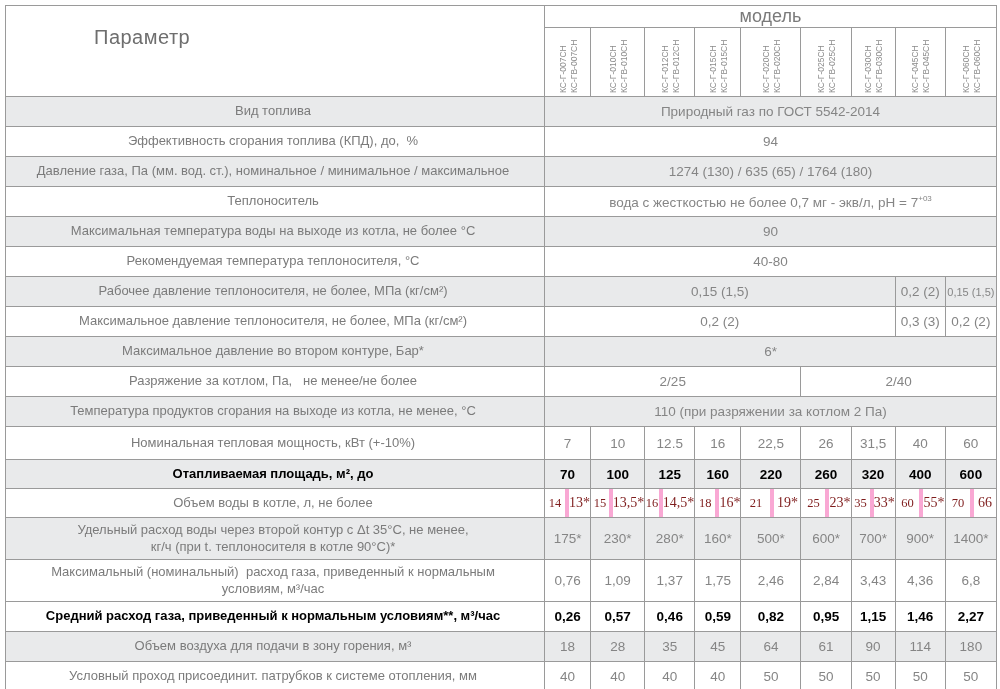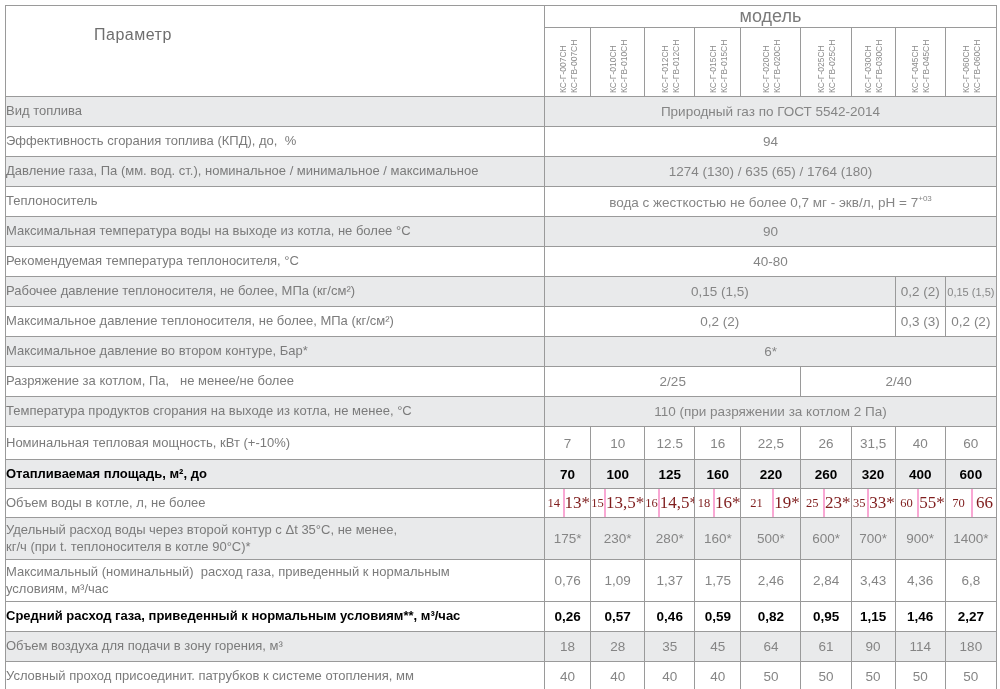--- a/index.html
+++ b/index.html
@@ -7,42 +7,42 @@
         font-family:"Liberation Sans", sans-serif;}
   table.spec{border-collapse:collapse;table-layout:fixed;width:992px;margin:5px 0 0 5px;
              border:1px solid #878787;border-bottom:2px solid #6f6f6f;}
   td{border:1px solid #9a9a9a;overflow:hidden;vertical-align:middle;padding:0;}
   
   col.cp{width:538px;}
   col.c1{width:46px;}col.c2{width:54px;}col.c3{width:50px;}col.c4{width:46px;}
   col.c5{width:60px;}col.c6{width:50px;}col.c7{width:44px;}col.c8{width:50px;}col.c9{width:51px;}
   
   .param-head{vertical-align:top;background:#fff;}
-  .param-head span{display:block;padding:20px 0 0 88px;font-size:16px;color:#6e6e6e;letter-spacing:.5px;}
+  .param-head span{display:block;padding:20px 0 0 88px;font-size:20px;color:#6e6e6e;letter-spacing:.5px;}
   .model-top{height:15px;text-align:center;font-size:18px;color:#7a7a7a;}
   .model-cell{height:68px;position:relative;background:#fff;}
   .vtext{position:absolute;top:50%;left:50%;transform:translate(-50%,-50%) rotate(-90deg);width:62px;}
   .vtext span{display:block;font-size:8.5px;line-height:10.5px;color:#8b8b8b;text-align:left;white-space:nowrap;}
   
   tr.g td{background:#e9eaeb;}
   tr.w td{background:#ffffff;}
-  .lbl{text-align:left;padding:2px 4px 2px 0;font-size:13px;color:#7b7b7b;line-height:1.3;white-space:pre-wrap;}
+  .lbl{text-align:center;padding:2px 4px 2px 0;font-size:13px;color:#7b7b7b;line-height:1.3;white-space:pre-wrap;}
   .lbl .l2{display:block;}
   .val{text-align:center;font-size:13.5px;color:#858585;}
   .bold .lbl, .bold .val{font-weight:700;color:#000000;}
   .sm{font-size:11px;white-space:nowrap;}
   sup{font-size:8px;vertical-align:super;}
   
   tr.h25 td{height:25px;} tr.h24 td{height:24px;} tr.h28 td{height:28px;}
   tr.h37 td{height:37px;}
   
   .split{display:flex;height:100%;align-items:stretch;}
   .split span{display:flex;align-items:center;justify-content:center;font-size:12.5px;color:#7f1d1d;font-family:Liberation Serif, serif;}
   .split .sl{flex:1.12;}
-  .split .sr{flex:1;border-left:2px solid #f9a8d4;font-size:17px;white-space:nowrap;}
+  .split .sr{flex:1;border-left:4px solid #f9a8d4;font-size:14px;white-space:nowrap;}
 </style>
 </head>
 <body>
 
 <div class="page">
 <table class="spec">
 <colgroup>
   <col class="cp">
         <col class="c1">
         <col class="c2">

